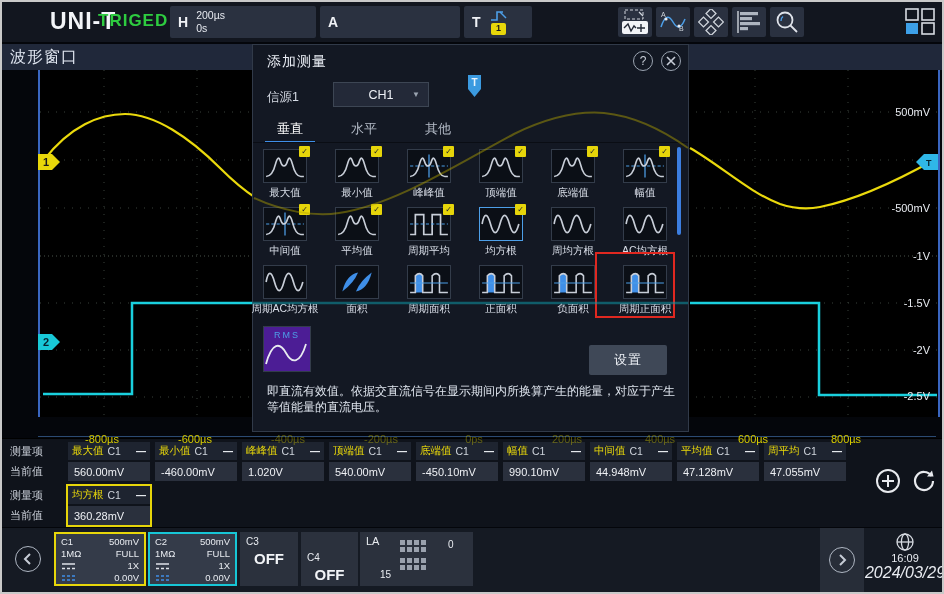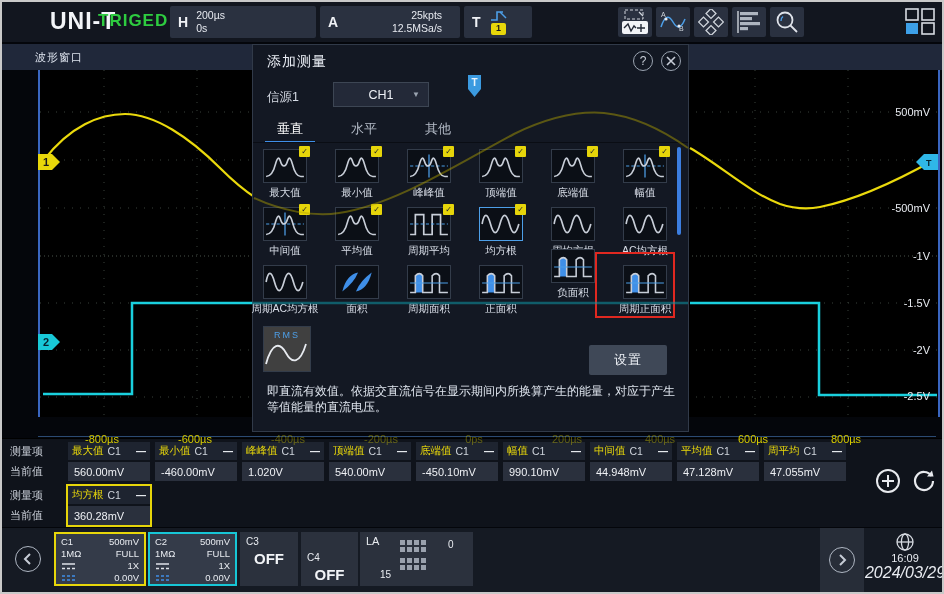--- a/index.html
+++ b/index.html
@@ -12,21 +12,21 @@
   .trig-status{left:96px;top:9px;font-size:17px;font-weight:800;color:#2ecc40;letter-spacing:1px;}
   .tb-panel{background:#2a3140;border-radius:2px;height:32px;top:4px;display:flex;align-items:center;color:#e6e9ef;}
   .tb-letter{font-size:14px;font-weight:700;padding:0 8px;color:#f0f2f6;}
   .tb-col{display:flex;flex-direction:column;justify-content:center;font-size:10.5px;line-height:13px;}
   .tb-col.right{align-items:flex-end;}
   .icon-btn{width:34px;height:30px;top:5px;background:#2a3140;border-radius:2px;display:flex;align-items:center;justify-content:center;}
   .trig-badge{width:15px;height:12px;background:#e8d70a;border-radius:2px;color:#1a1a1a;font-size:9px;font-weight:700;
               display:flex;align-items:center;justify-content:center;margin-top:1px;}
   
   .wave-header{left:0;top:42px;width:944px;height:26px;background:#20283a;display:flex;align-items:center;}
-  .wave-title{margin-left:33px;font-size:11px;color:#dde3ee;letter-spacing:1px;}
+  .wave-title{margin-left:8px;font-size:16px;color:#dde3ee;letter-spacing:1px;}
   
   .plot{left:36px;top:68px;width:898px;height:347px;background:#000;border-left:2px solid #3a66c0;border-right:2px solid #3a66c0;box-sizing:content-box;}
   .vlabel{position:absolute;right:8px;transform:translateY(-50%);color:#e8ebf1;font-size:11px;}
   .axis{left:36px;top:415px;width:898px;height:19px;border-bottom:1px solid #2b4a72;z-index:15;}
   .tlabel{position:absolute;top:16px;transform:translateX(-50%);color:#d6ca00;font-size:11px;white-space:nowrap;}
   .tlabel.dim{opacity:.4;}
   .marker{position:absolute;width:22px;height:16px;z-index:5;}
   
   .dialog{left:250px;top:42px;width:437px;height:388px;background:#131823;border:1px solid #313a49;z-index:10;box-sizing:border-box;}
   .dlg-title{left:14px;top:8px;font-size:14px;color:#e9edf4;letter-spacing:1px;}
@@ -38,21 +38,21 @@
   .tab{top:72px;height:24px;font-size:13px;color:#b6bdc9;display:flex;align-items:center;justify-content:center;width:50px;}
   .tab.active{color:#ffffff;border-bottom:2.5px solid #3f8fe8;}
   .mi{position:absolute;width:72px;text-align:center;}
   .mibox{width:44px;height:34px;margin:0 auto;background:#0b0f16;border:1px solid #333c4a;box-sizing:border-box;position:relative;}
   .mibox.sel{border:1.5px solid #4d9fe8;}
   .mibox svg{width:100%;height:100%;}
   .milabel{margin-top:3px;font-size:10.5px;color:#d9dee8;white-space:nowrap;}
   .check{position:absolute;width:11px;height:11px;background:#e6d50a;color:#20242c;font-size:8px;font-weight:700;
          display:flex;align-items:center;justify-content:center;border-radius:1px;}
   .red-rect{left:342px;top:207px;width:76px;height:62px;border:2.5px solid #e02820;z-index:6;}
-  .rms-box{left:10px;top:281px;width:48px;height:46px;background:#404040;border:1px solid #333c4a;box-sizing:border-box;text-align:center;}
+  .rms-box{left:10px;top:281px;width:48px;height:46px;background:#4c1d95;border:1px solid #333c4a;box-sizing:border-box;text-align:center;}
   .rms-text{font-size:9px;color:#4d9fe8;letter-spacing:2px;margin-top:3px;}
   .settings-btn{left:336px;top:300px;width:78px;height:30px;background:#3f4857;color:#eef1f6;font-size:13px;
                 display:flex;align-items:center;justify-content:center;border-radius:2px;letter-spacing:1px;}
   .dlg-desc{left:14px;top:338px;width:412px;font-size:12px;line-height:16px;color:#dfe5ee;}
   .dlg-scroll{left:424px;top:102px;width:4px;height:88px;background:#3c7ee0;border-radius:2px;}
   
   .measure{left:0;top:436px;width:944px;height:88px;background:#0f131b;border-top:1px solid #000;}
   .mrow-label{position:absolute;width:54px;font-size:11px;color:#c8cdd6;}
   .mcell{position:absolute;width:82px;}
   .mcell.sel{box-shadow:0 0 0 2px #e6d50a;}
@@ -85,24 +85,20 @@
     <div class="abs tb-panel" style="left:168px;width:146px;">
       <span class="tb-letter">H</span>
       <span class="tb-col">
         <span>200µs</span>
         <span>0s</span>
       </span>
     </div>
 
     <div class="abs tb-panel" style="left:318px;width:140px;">
       <span class="tb-letter">A</span>
-      <span class="tb-col right" style="width:96px;padding-right:8px;">
-        <span>25kpts</span>
-        <span>12.5MSa/s</span>
-      </span>
     </div>
 
     <div class="abs tb-panel" style="left:462px;width:68px;">
       <span class="tb-letter">T</span>
       <span class="tb-col" style="align-items:center;">
         <span>
           <svg width="20" height="12" viewBox="0 0 20 12">
               <path d="M2 10 H8 V2 H14" fill="none" stroke="#4d9fe8" stroke-width="1.6"></path>
               <path d="M11 2 L17 8" stroke="#4d9fe8" stroke-width="1.4"></path>
             </svg>
@@ -420,21 +416,21 @@
         <div class="mi" style="left: 212px; top: 220px;">
           <div class="mibox">
             <svg viewBox="0 0 40 30">
               <path d="M7 25 L7 9 Q11 5 14 9 L14 25 Z" fill="#3f8fe8"></path>
               <path d="M2 25 L7 25 L7 9 Q11 5 14 9 L14 25 L23 25 L23 9 Q27 5 30 9 L30 25 L38 25" fill="none" stroke="#c8ced8" stroke-width="1.5"></path>
               <line x1="2" y1="16" x2="38" y2="16" stroke="#4d9fe8" stroke-width="1"></line>
             </svg>
           </div>
           <div class="milabel">正面积</div>
         </div>
-        <div class="mi" style="left: 284px; top: 204px;">
+        <div class="mi" style="left: 284px; top: 220px;">
           <div class="mibox">
             <svg viewBox="0 0 40 30">
               <path d="M7 25 L7 9 Q11 5 14 9 L14 25 Z" fill="#3f8fe8"></path>
               <path d="M2 25 L7 25 L7 9 Q11 5 14 9 L14 25 L23 25 L23 9 Q27 5 30 9 L30 25 L38 25" fill="none" stroke="#c8ced8" stroke-width="1.5"></path>
               <line x1="2" y1="16" x2="38" y2="16" stroke="#4d9fe8" stroke-width="1"></line>
             </svg>
           </div>
           <div class="milabel">负面积</div>
         </div>
         <div class="mi" style="left: 356px; top: 220px;">

